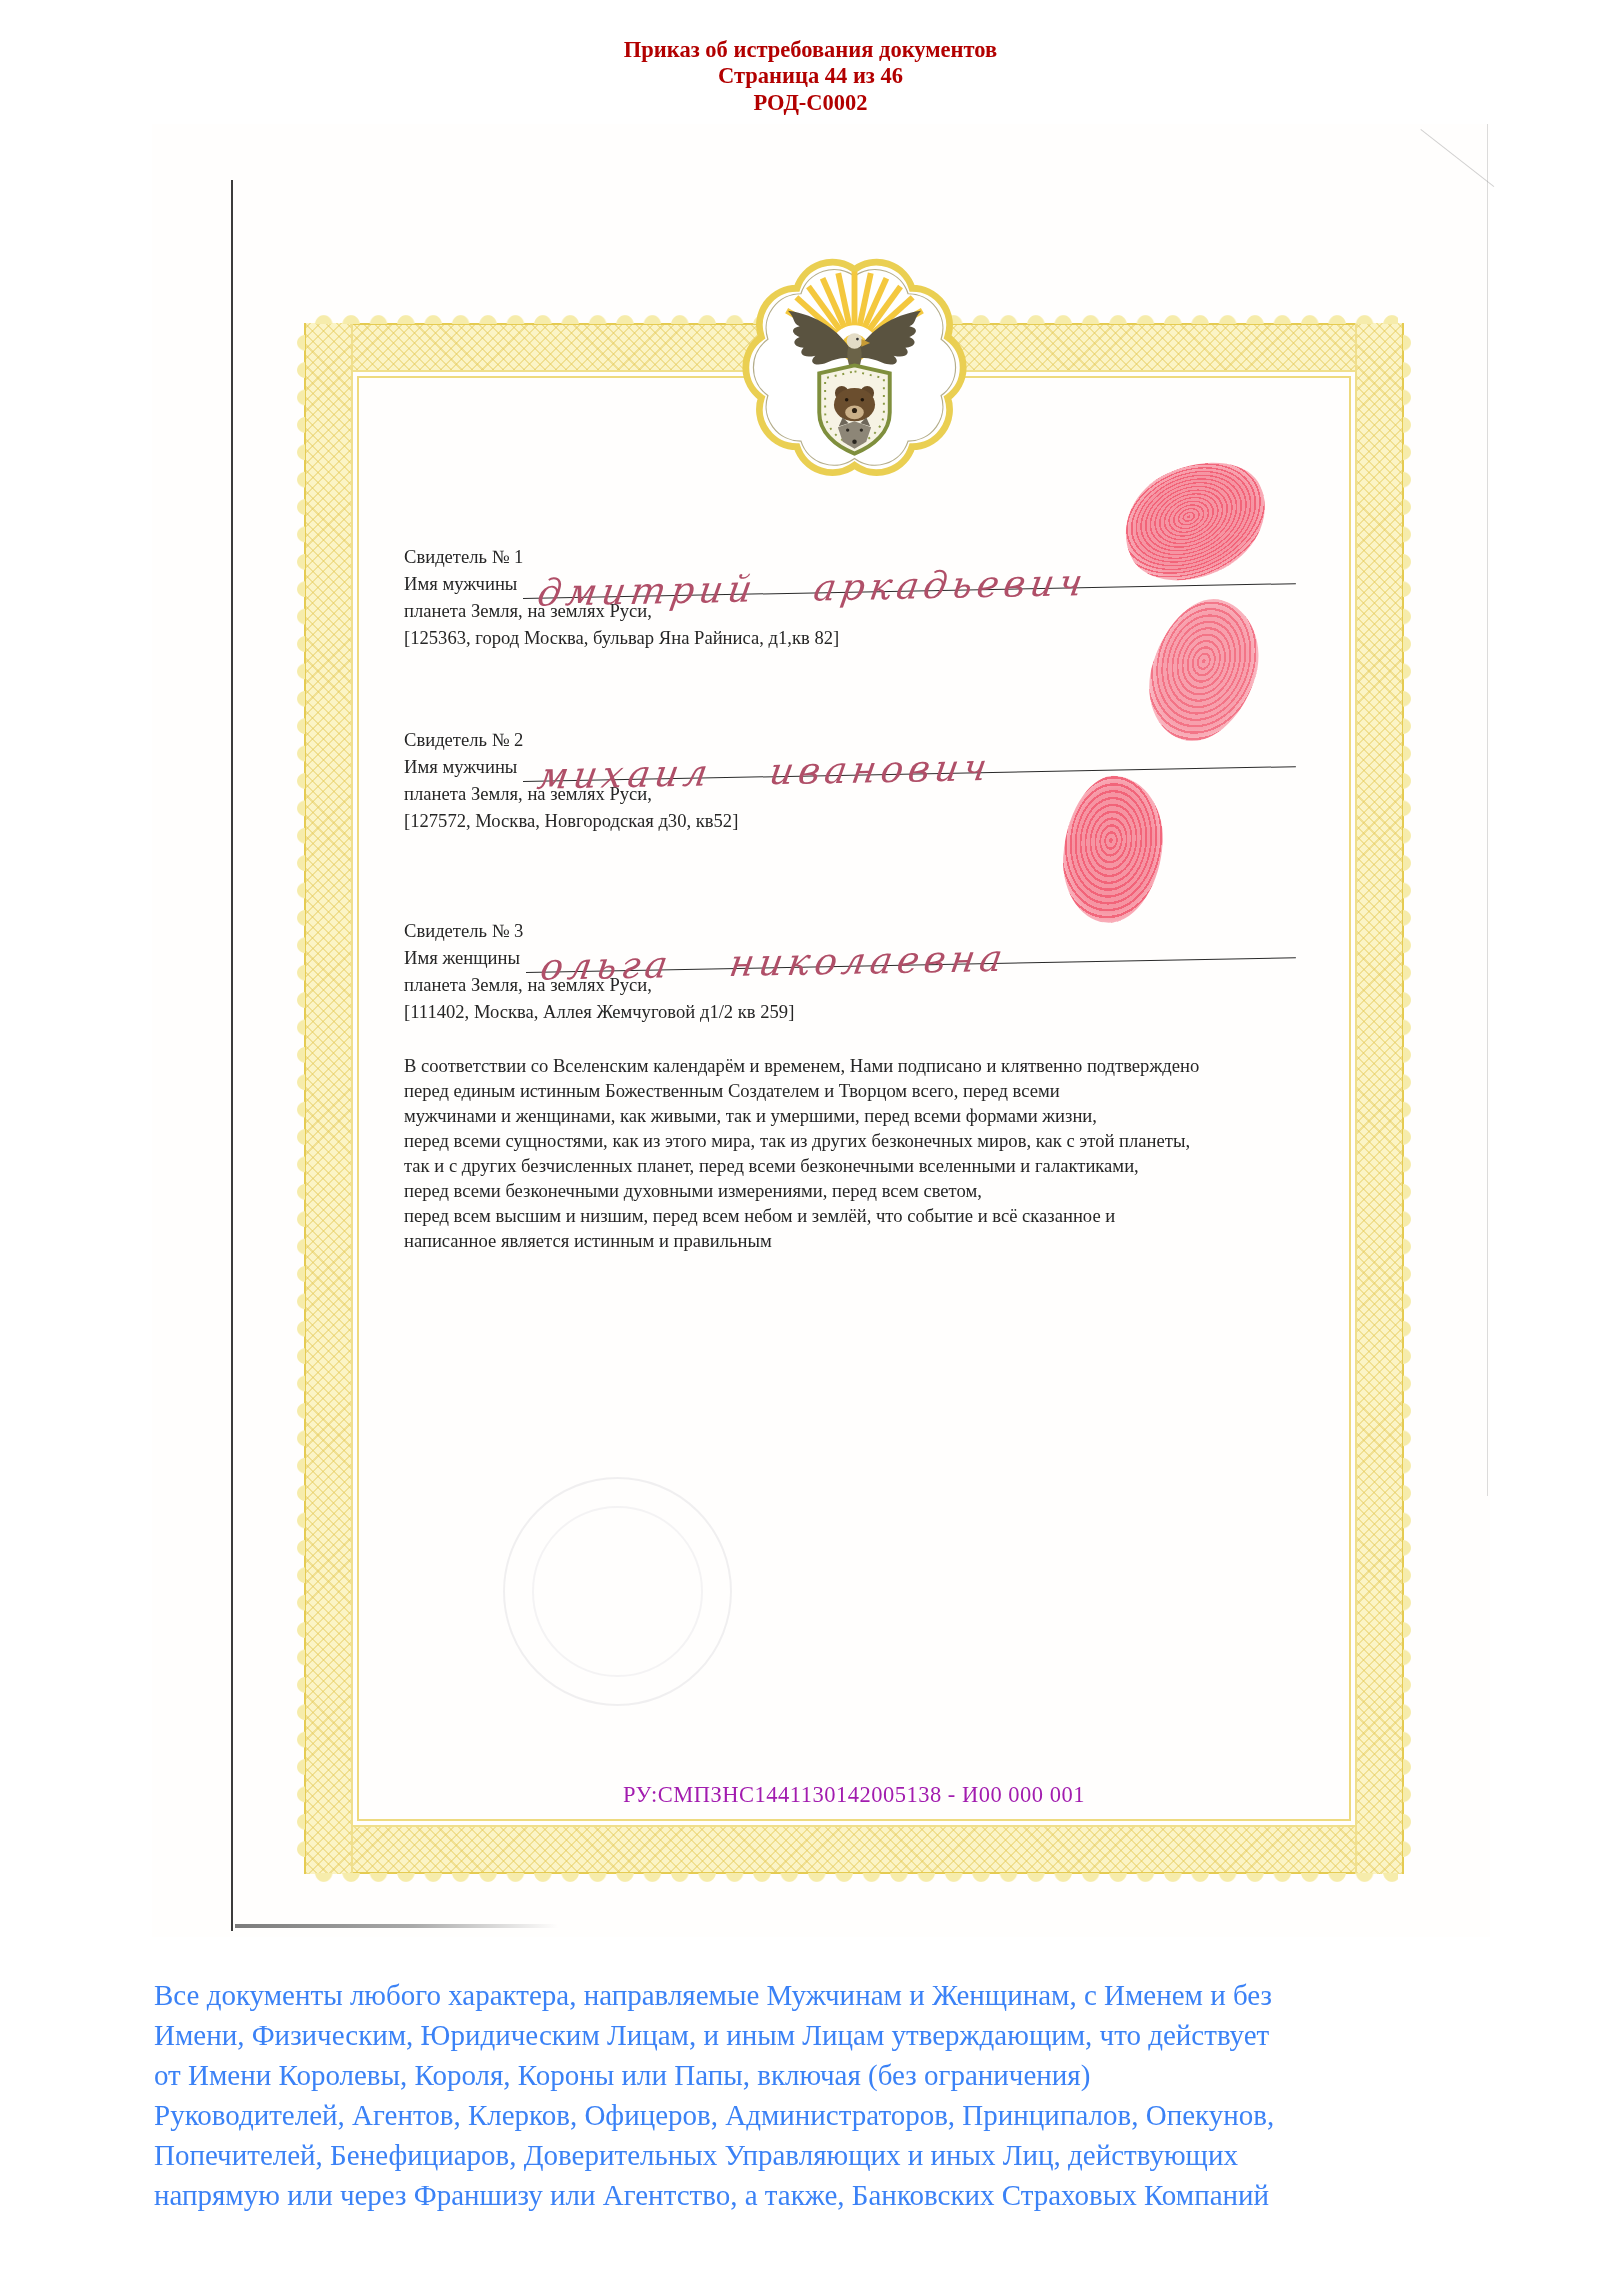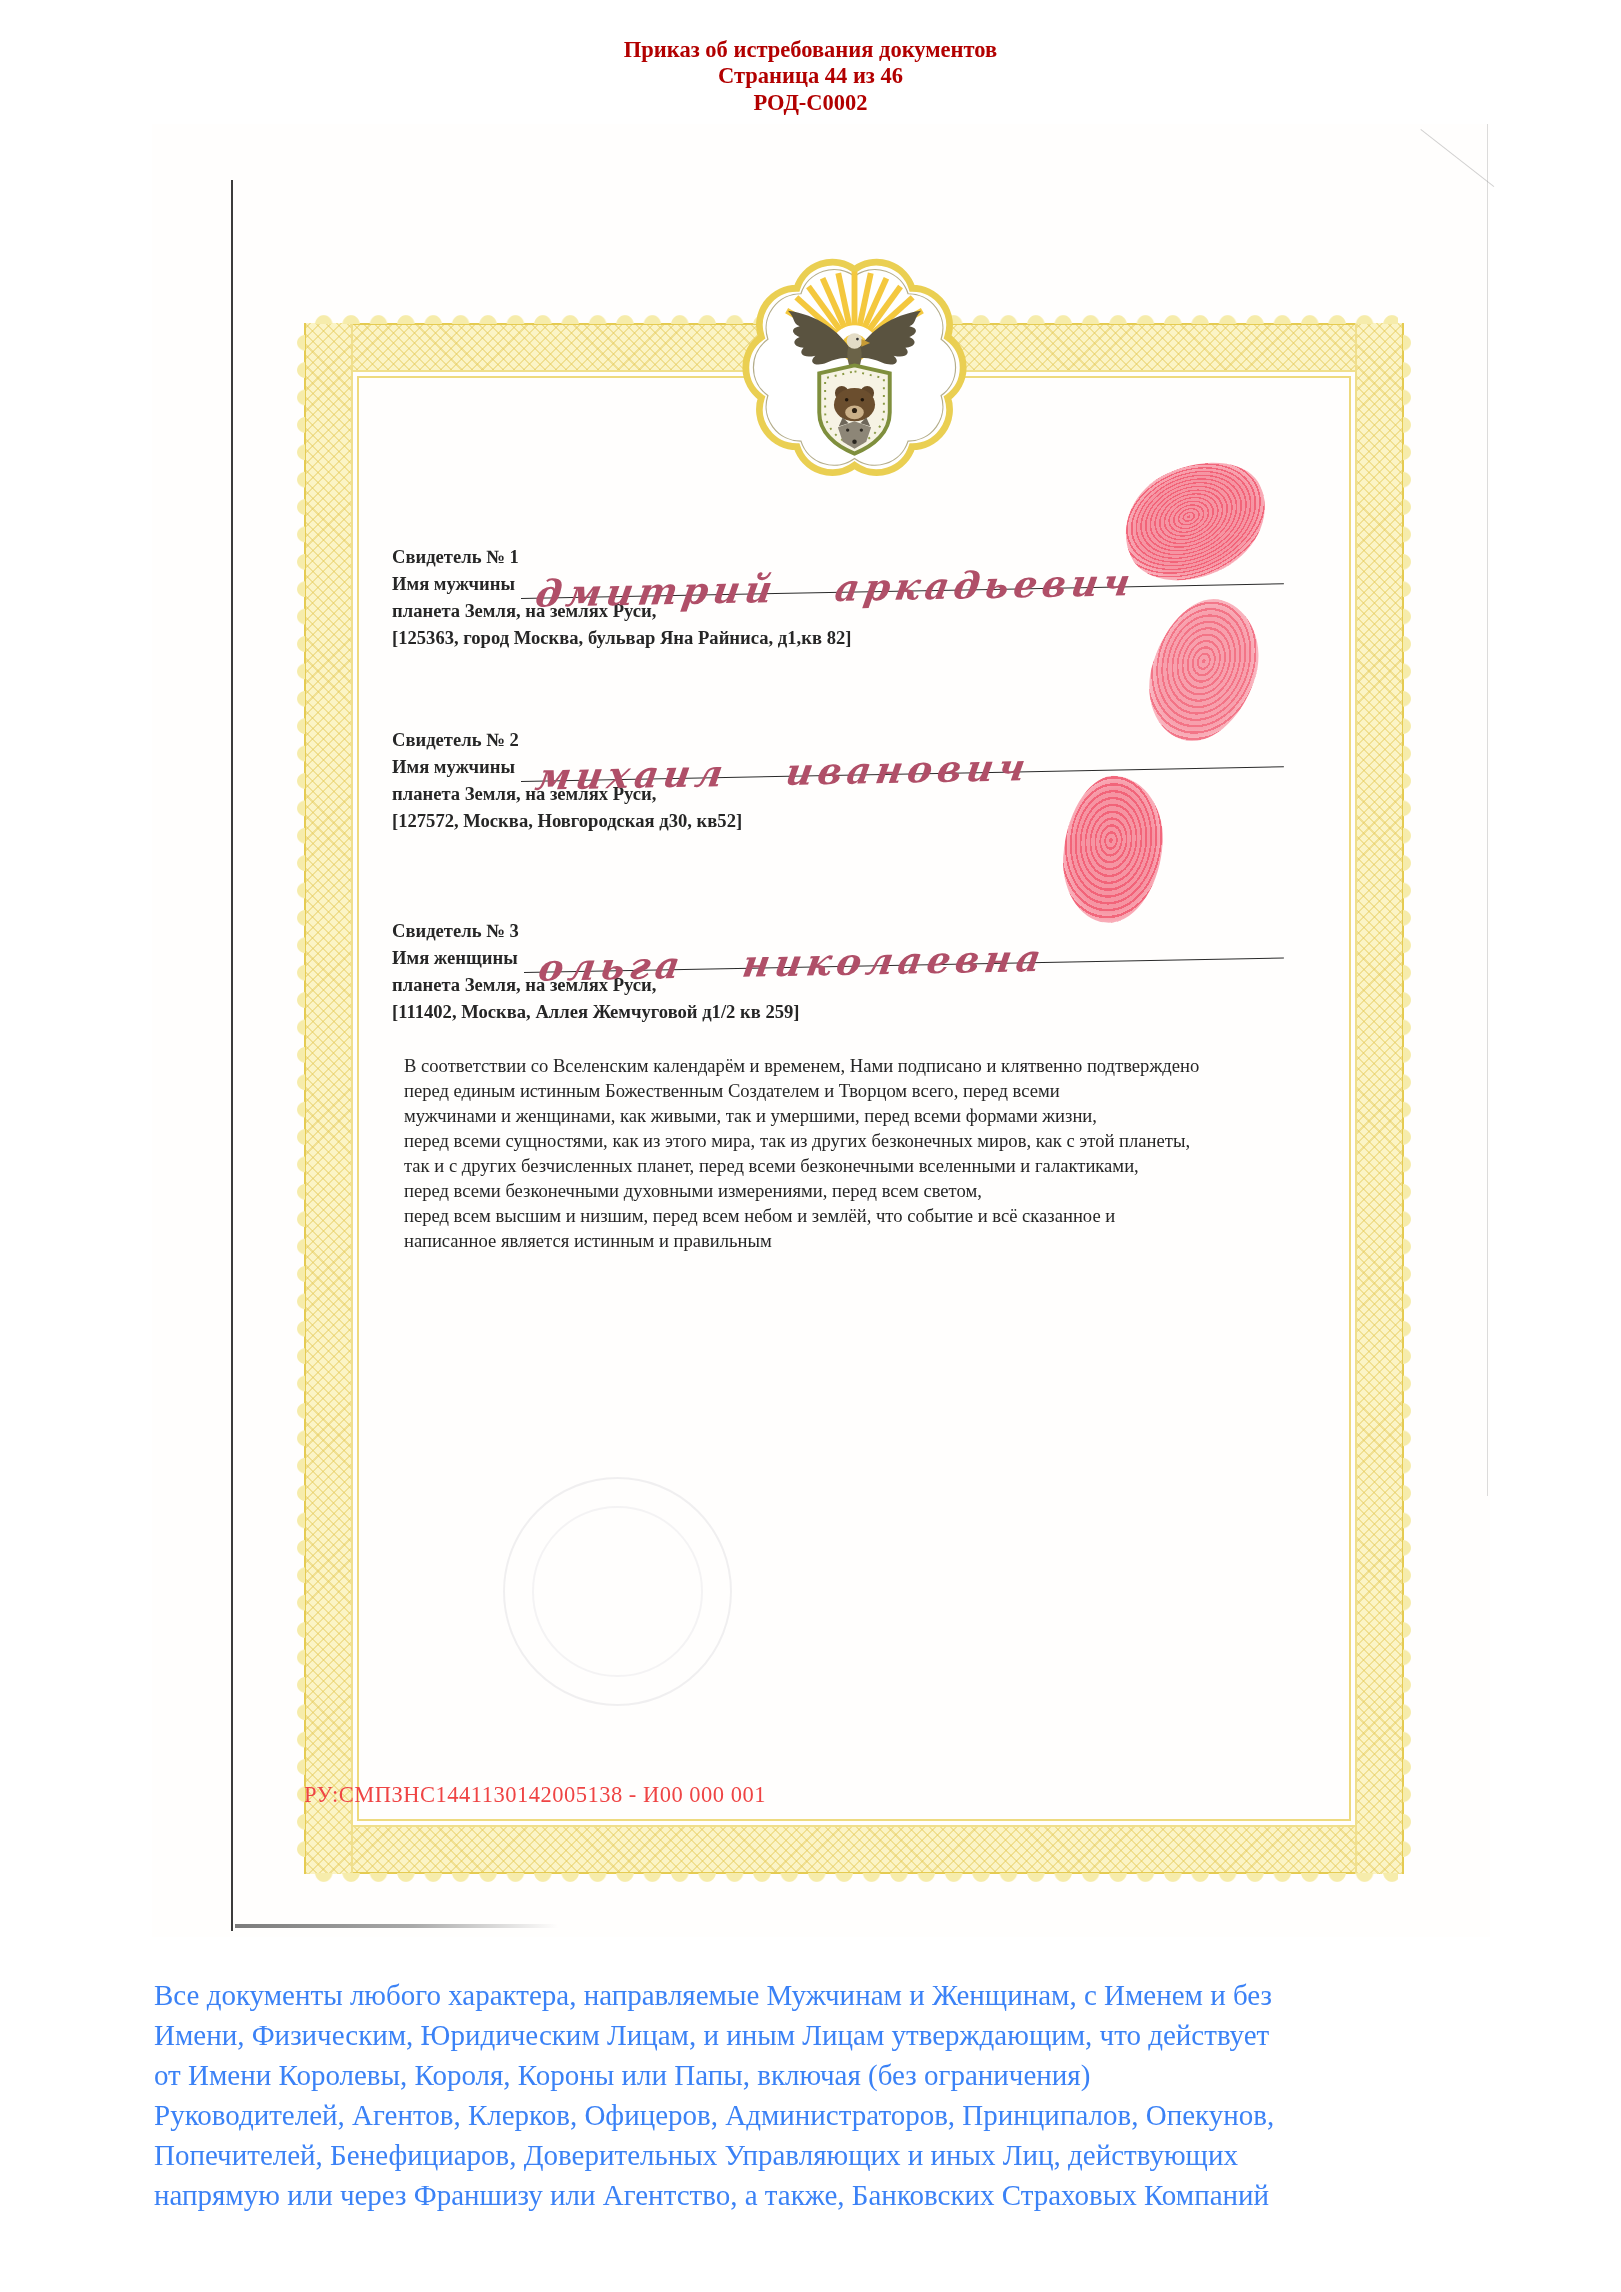--- a/index.html
+++ b/index.html
@@ -39,21 +39,21 @@
   .bumps-left{top:5.9px;bottom:5.9px;left:-8.8px;width:9.8px;
      background:radial-gradient(10.8px 9.8px at 10.8px 13.7px,#f6ecab 8.3px,rgba(0,0,0,0) 9.3px) left top/9.8px 27.4px repeat-y;}
   .bumps-right{top:5.9px;bottom:5.9px;right:-8.8px;width:9.8px;
      background:radial-gradient(10.8px 9.8px at -1px 13.7px,#f6ecab 8.3px,rgba(0,0,0,0) 9.3px) left top/9.8px 27.4px repeat-y;}
   .inner-line{position:absolute;inset:53px;border:2px solid #eeda7e;}
 
   
   .emblem{position:absolute;left:585px;top:116px;width:235px;height:247px;z-index:3;}
 
   
-  .witness{position:absolute;left:240px;width:892px;z-index:2;font-size:18.6px;line-height:26.5px;color:#262626;font-weight:bold;}
+  .witness{position:absolute;left:252px;width:892px;z-index:2;font-size:18.6px;line-height:26.5px;color:#262626;}
   .w1{top:420px}.w2{top:603px}.w3{top:794px}
   .name-row{display:flex;}
   .name-row .nlabel{white-space:nowrap;padding-right:5.9px;}
   .sig-line{flex:1;border-bottom:1.6px solid #2a2a2a;position:relative;height:26.5px;
             transform:rotate(-1.1deg);transform-origin:left bottom;}
   .handwriting{position:absolute;left:14.7px;bottom:-9.8px;font-size:37px;font-style:italic;
       color:#b04f68;transform:skewX(-10deg);letter-spacing:4.9px;word-spacing:41px;white-space:nowrap;
       font-family:"DejaVu Serif",serif;}
 
   
@@ -68,22 +68,22 @@
 
   
   .oath{position:absolute;left:252px;top:929px;width:946px;font-size:18.6px;line-height:25px;color:#262626;z-index:2;}
 
   
   .stamp{position:absolute;left:351px;top:1353px;width:225px;height:225px;border-radius:50%;
      border:2.9px solid rgba(150,150,162,.14);z-index:1;}
   .stamp::after{content:"";position:absolute;inset:27.4px;border-radius:50%;border:2px solid rgba(150,150,162,.10);}
 
   
-  .docnum{position:absolute;left:152px;top:1658px;width:1100px;text-align:left;
-     font-size:22.5px;color:#ef4444;letter-spacing:0.5px;z-index:2;}
+  .docnum{position:absolute;left:152px;top:1658px;width:1100px;text-align:center;
+     font-size:22.5px;color:#a21caf;letter-spacing:0.5px;z-index:2;}
 
   
   .footer{position:absolute;left:154px;top:1964px;width:1372px;font-size:29px;line-height:40px;color:#3b82f6;}
 </style>
 </head>
 <body>
 
 <div class="page">
 
   <div class="header">

